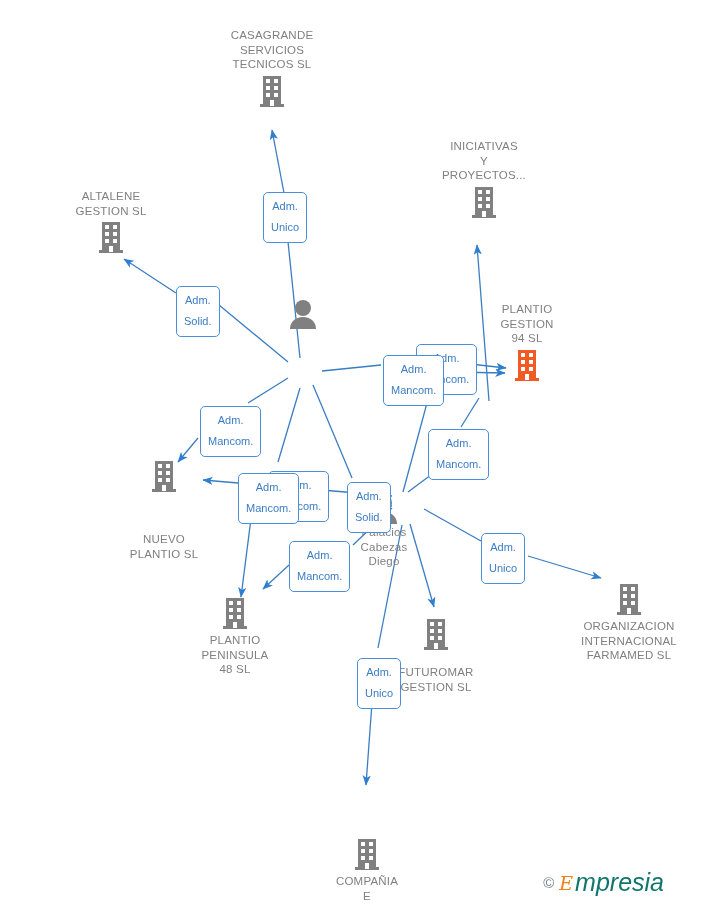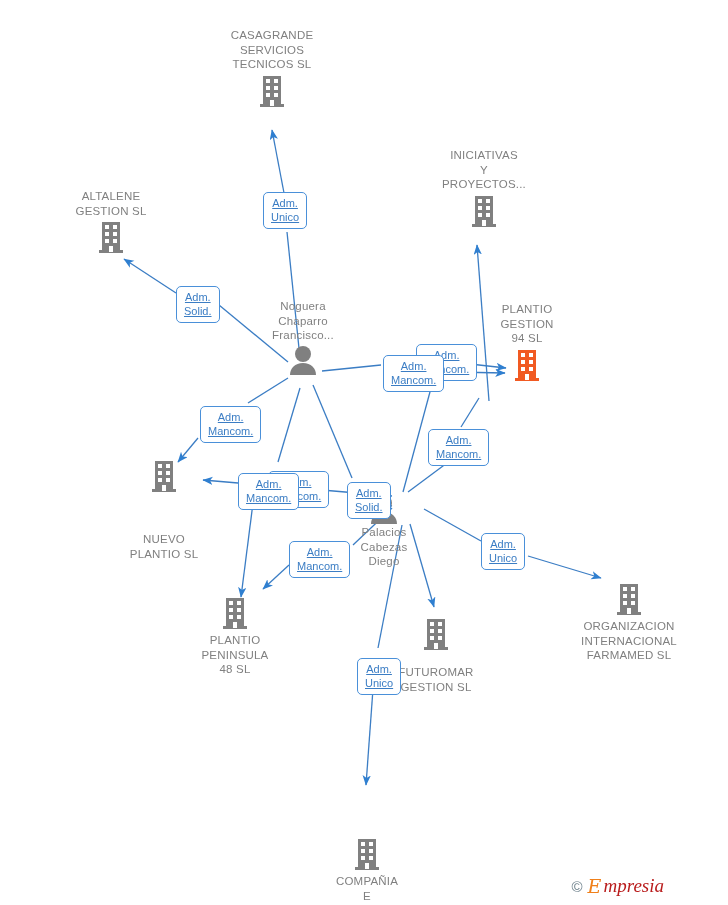--- a/index.html
+++ b/index.html
@@ -43,39 +43,38 @@
   .node-label.above { order: 0; margin-bottom: 2px; }
   .node-icon { order: 1; line-height: 0; }
   .node-icon svg { display: block; }
   .edge-label {
     position: absolute;
     border: 1.4px solid #4a90d9;
     border-radius: 5px;
     background: #ffffff;
     color: #3b7dc4;
     font-size: 11px;
-    line-height: 14px;
+    line-height: 21px;
     text-align: center;
     padding: 3px 7px 4px 7px;
     white-space: pre-line;
     box-sizing: border-box;
-    text-decoration: underline;
   }
   .watermark {
     position: absolute;
     right: 8px;
     bottom: 8px;
     display: flex;
     align-items: center;
     gap: 5px;
     font-size: 17px;
   }
   .wm-c { color: #6b7f8a; font-size: 15px; }
   .wm-e { color: #f0801a; font-style: italic; font-family: "DejaVu Serif", serif; font-size: 19px; }
-  .wm-rest { color: #b91c1c; font-style: italic; font-family: Liberation Serif, serif; font-size: 19px; margin-left: -3px; }
+  .wm-rest { color: #0f766e; font-style: italic; font-family: Liberation Sans, sans-serif; font-size: 25px; margin-left: -3px; }
 </style>
 </head>
 <body>
 
 <div id="graph-canvas">
 
   <svg class="edge-svg" viewBox="0 0 728 905">
     <defs>
       <marker id="arrow" markerWidth="9" markerHeight="9" refX="7.5" refY="3.2" orient="auto" markerUnits="strokeWidth">
         <path d="M0,0 L8,3.2 L0,6.4 L2.1,3.2 z" fill="#2f7fd0"></path>
@@ -140,21 +139,21 @@
             <rect x="9" y="12" width="4" height="4"></rect>
             <rect x="17" y="12" width="4" height="4"></rect>
             <rect x="9" y="19" width="4" height="4"></rect>
             <rect x="17" y="19" width="4" height="4"></rect>
             <rect x="13" y="26" width="4" height="6"></rect>
           </g>
         </svg>
     </span>
   </div>
 
-  <div class="node" style="left:484px; top:148px;">
+  <div class="node" style="left:484px; top:139px;">
     <span class="node-label above">INICIATIVAS
 Y
 PROYECTOS...</span>
     <span class="node-icon">
       <svg width="30" height="36" viewBox="0 0 30 36">
           <g fill="#808080">
             <rect x="6" y="2" width="18" height="30"></rect>
             <rect x="3" y="30" width="24" height="3"></rect>
           </g>
           <g fill="#ffffff">
@@ -209,23 +208,20 @@
             <rect x="17" y="12" width="4" height="4"></rect>
             <rect x="9" y="19" width="4" height="4"></rect>
             <rect x="17" y="19" width="4" height="4"></rect>
             <rect x="13" y="26" width="4" height="6"></rect>
           </g>
         </svg>
     </span>
   </div>
 
   <div class="node" style="left:303px; top:299px;">
-    <span class="node-label above">Noguera
-Chaparro
-Francisco...</span>
     <span class="node-icon">
       <svg width="32" height="30" viewBox="0 0 32 30">
           <g fill="#808080">
             <circle cx="16" cy="9" r="8"></circle>
             <path d="M16,18 C24,18 29,23 29,30 L3,30 C3,23 8,18 16,18 Z"></path>
           </g>
         </svg>
     </span>
   </div>
 

